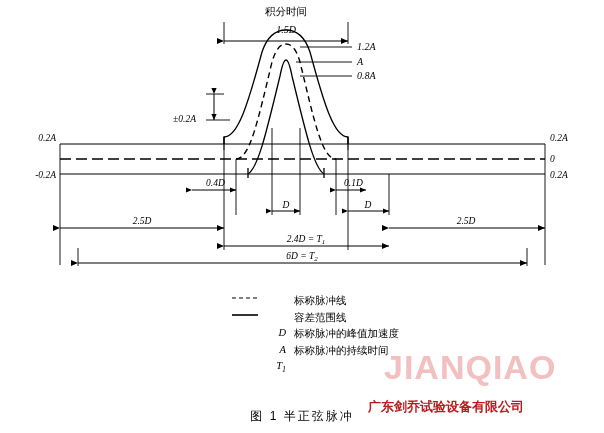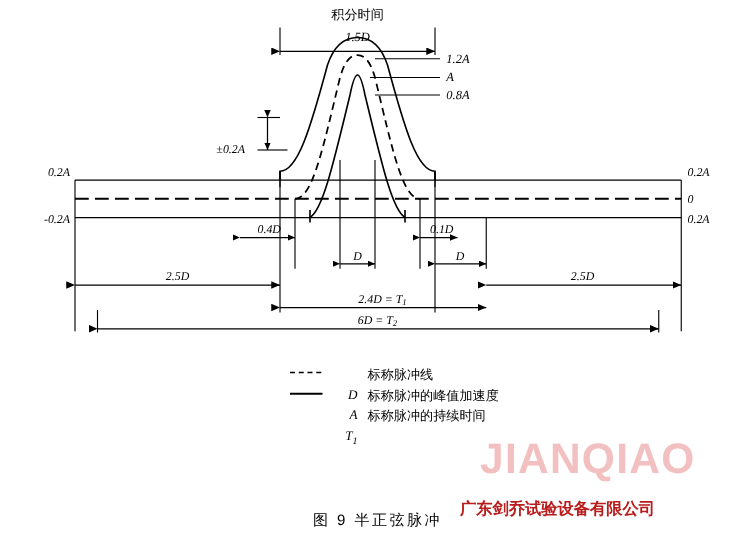--- a/index.html
+++ b/index.html
@@ -148,28 +148,32 @@
       <tspan id="t-t2">6D = T</tspan><tspan id="t-t2s" font-size="7" dy="2">2</tspan>
     </text>
   </svg>
 
   <div class="legend">
     <div class="row">
       <span class="sym">&nbsp;</span>
       <span class="txt">标称脉冲线</span>
     </div>
     <div class="row">
+      <span class="sym">&nbsp;</span>
+      <span class="txt">容差范围线</span>
+    </div>
+    <div class="row">
       <span class="sym" style="font-family:'Liberation Serif',serif;font-style:italic;">D</span>
       <span class="txt">标称脉冲的峰值加速度</span>
     </div>
     <div class="row">
       <span class="sym" style="font-family:'Liberation Serif',serif;font-style:italic;">A</span>
       <span class="txt">标称脉冲的持续时间</span>
     </div>
     <div class="row">
       <span class="sym" style="font-family:'Liberation Serif',serif;font-style:italic;">T<span class="sub">1</span></span>
     </div>
     <div class="row">
     </div>
   </div>
 
-  <div class="caption">图 9   半正弦脉冲</div>
+  <div class="caption">图 1   半正弦脉冲</div>
 </div>
 
 </body></html>

